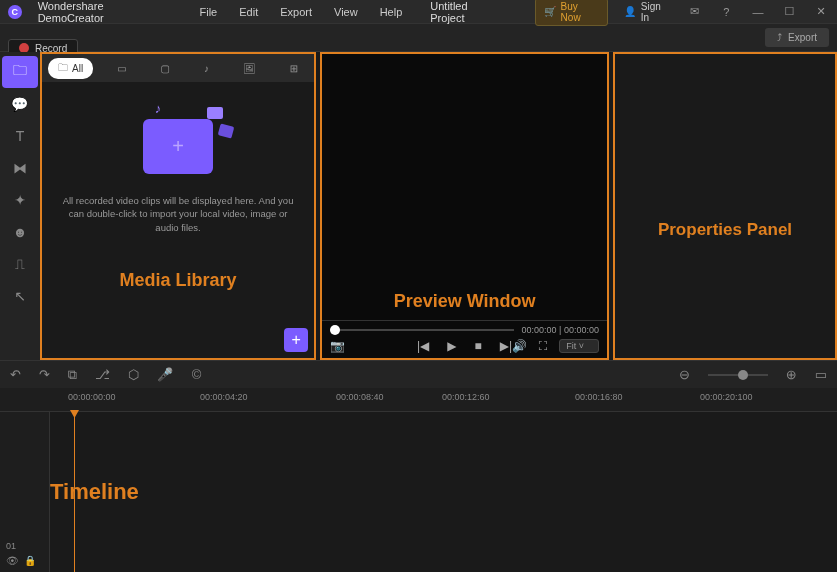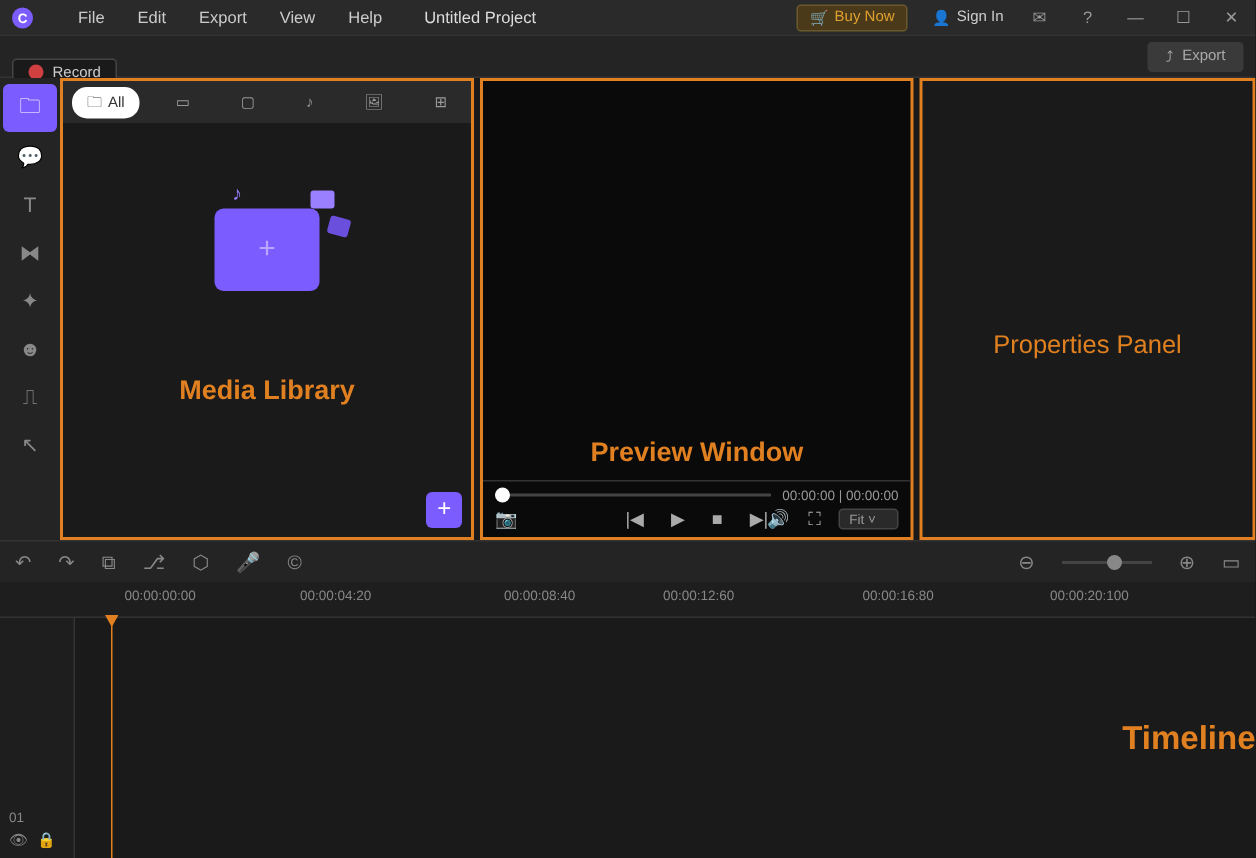--- a/index.html
+++ b/index.html
@@ -50,45 +50,46 @@
 .scrubber-dot { position: absolute; left: 0; top: -4px; width: 10px; height: 10px; background: #fff; border-radius: 50%; }
 .time-text { font-size: 9px; color: #999; }
 .transport-row { display: flex; align-items: center; justify-content: center; gap: 18px; padding: 0 8px 4px; position: relative; }
 .transport-btn { color: #aaa; cursor: pointer; font-size: 12px; }
 .transport-right { position: absolute; right: 8px; display: flex; align-items: center; gap: 12px; }
 .camera-btn { position: absolute; left: 8px; color: #888; cursor: pointer; font-size: 12px; }
 .fit-select { background: #2a2a2a; border: 1px solid #444; color: #999; font-size: 9px; padding: 1px 14px 1px 6px; border-radius: 3px; }
 
 .props-panel { flex: 0 0 224px; background: #1a1a1a; border: 2px solid #e08020; display: flex; flex-direction: column; align-items: center; justify-content: center; text-align: center; padding: 0 12px; }
 .props-text { font-size: 9.5px; color: #999; line-height: 1.4; }
-.props-label { font-size: 17px; font-weight: normal; color: #e08020; margin-top: 48px; }
+.props-label { font-size: 17px; font-weight: bold; color: #e08020; margin-top: 48px; }
 
 .timeline-toolbar { height: 28px; background: #242424; display: flex; align-items: center; padding: 0 10px; gap: 18px; border-top: 1px solid #333; }
 .tl-btn { color: #888; cursor: pointer; font-size: 13px; }
 .timeline-toolbar .spacer { flex: 1; }
 .zoom-slider { width: 60px; height: 2px; background: #444; position: relative; }
 .zoom-thumb { position: absolute; left: 30px; top: -4px; width: 10px; height: 10px; background: #888; border-radius: 50%; }
 
 .timeline-area { height: 184px; background: #1a1a1a; display: flex; flex-direction: column; }
 .ruler { height: 24px; background: #1e1e1e; display: flex; align-items: center; position: relative; padding-left: 50px; border-bottom: 1px solid #333; }
 .ruler-label { position: absolute; font-size: 9px; color: #888; top: 4px; }
 .tl-body { flex: 1; display: flex; }
 .tl-left { width: 50px; background: #1e1e1e; border-right: 1px solid #333; display: flex; flex-direction: column; justify-content: flex-end; padding: 6px; gap: 4px; }
 .tl-track-label { font-size: 9px; color: #888; }
 .tl-icons { display: flex; gap: 6px; font-size: 10px; color: #888; }
-.tl-main { flex: 1; position: relative; display: flex; align-items: center; justify-content: flex-end; }
+.tl-main { flex: 1; position: relative; display: flex; align-items: center; justify-content: flex-start; }
 .playhead { position: absolute; left: 24px; top: 0; bottom: 0; width: 1px; background: #e08020; }
 .playhead::before { content: ""; position: absolute; top: -2px; left: -4px; width: 9px; height: 8px; background: #e08020; clip-path: polygon(0 0, 100% 0, 50% 100%); }
 .timeline-label { font-size: 22px; font-weight: bold; color: #e08020; }
 </style>
 </head>
 <body>
 
 <div class="titlebar">
   <div class="logo">C</div>
+  <div class="app-name">Wondershare DemoCreator</div>
   <div class="menus">
     <div class="menu-item">File</div>
     <div class="menu-item">Edit</div>
     <div class="menu-item">Export</div>
     <div class="menu-item">View</div>
     <div class="menu-item">Help</div>
   </div>
   <div class="project-name">Untitled Project</div>
   <div class="spacer"></div>
   <div class="buy-now">
@@ -141,20 +142,21 @@
       <div class="media-tab">♪</div>
       <div class="media-tab">🖼</div>
       <div class="media-tab">⊞</div>
     </div>
     <div class="media-body">
       <div class="media-illustration">
         <div class="illus-note">♪</div>
           <div class="illus-clip"></div>
           <div class="illus-img"></div>
       </div>
+      <div class="media-text">All recorded video clips will be displayed here. And you can double-click to import your local video, image or audio files.</div>
       <div class="media-label">Media Library</div>
       <div class="add-btn">+</div>
     </div>
   </div>
 
   <div class="preview-panel">
     <div class="preview-body">
       <div class="preview-label">Preview Window</div>
     </div>
     <div class="preview-controls">
@@ -196,21 +198,21 @@
   <div class="tl-btn">⊖</div>
   <div class="zoom-slider">
       <div class="zoom-thumb"></div>
     </div>
   <div class="tl-btn">⊕</div>
   <div class="tl-btn">▭</div>
 </div>
 
 <div class="timeline-area">
   <div class="ruler">
-    <span class="ruler-label" style="left:83px">00:00:00:00</span>
+    <span class="ruler-label" style="left:68px">00:00:00:00</span>
     <span class="ruler-label" style="left:200px">00:00:04:20</span>
     <span class="ruler-label" style="left:336px">00:00:08:40</span>
     <span class="ruler-label" style="left:442px">00:00:12:60</span>
     <span class="ruler-label" style="left:575px">00:00:16:80</span>
     <span class="ruler-label" style="left:700px">00:00:20:100</span>
   </div>
   <div class="tl-body">
     <div class="tl-left">
       <div class="tl-track-label">01</div>
       <div class="tl-icons">

